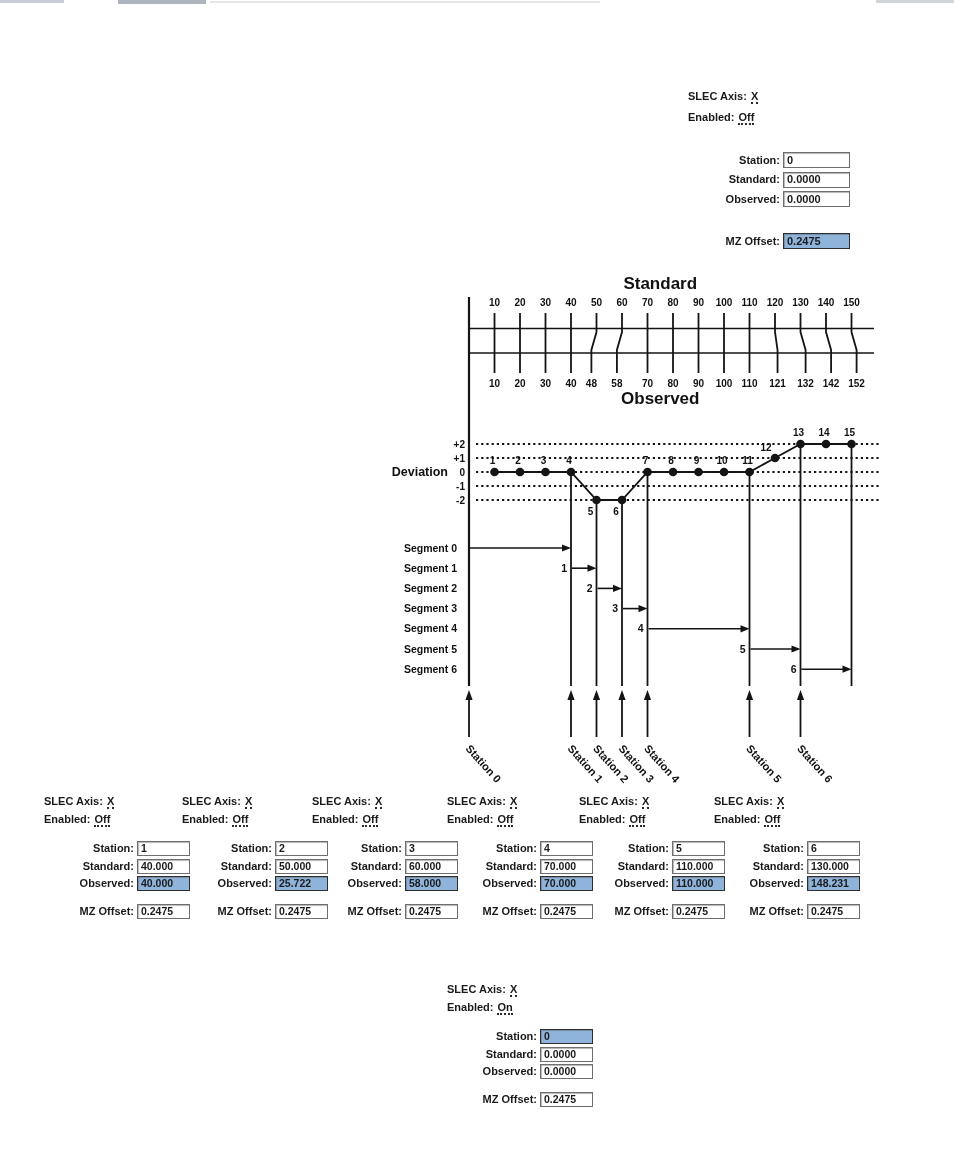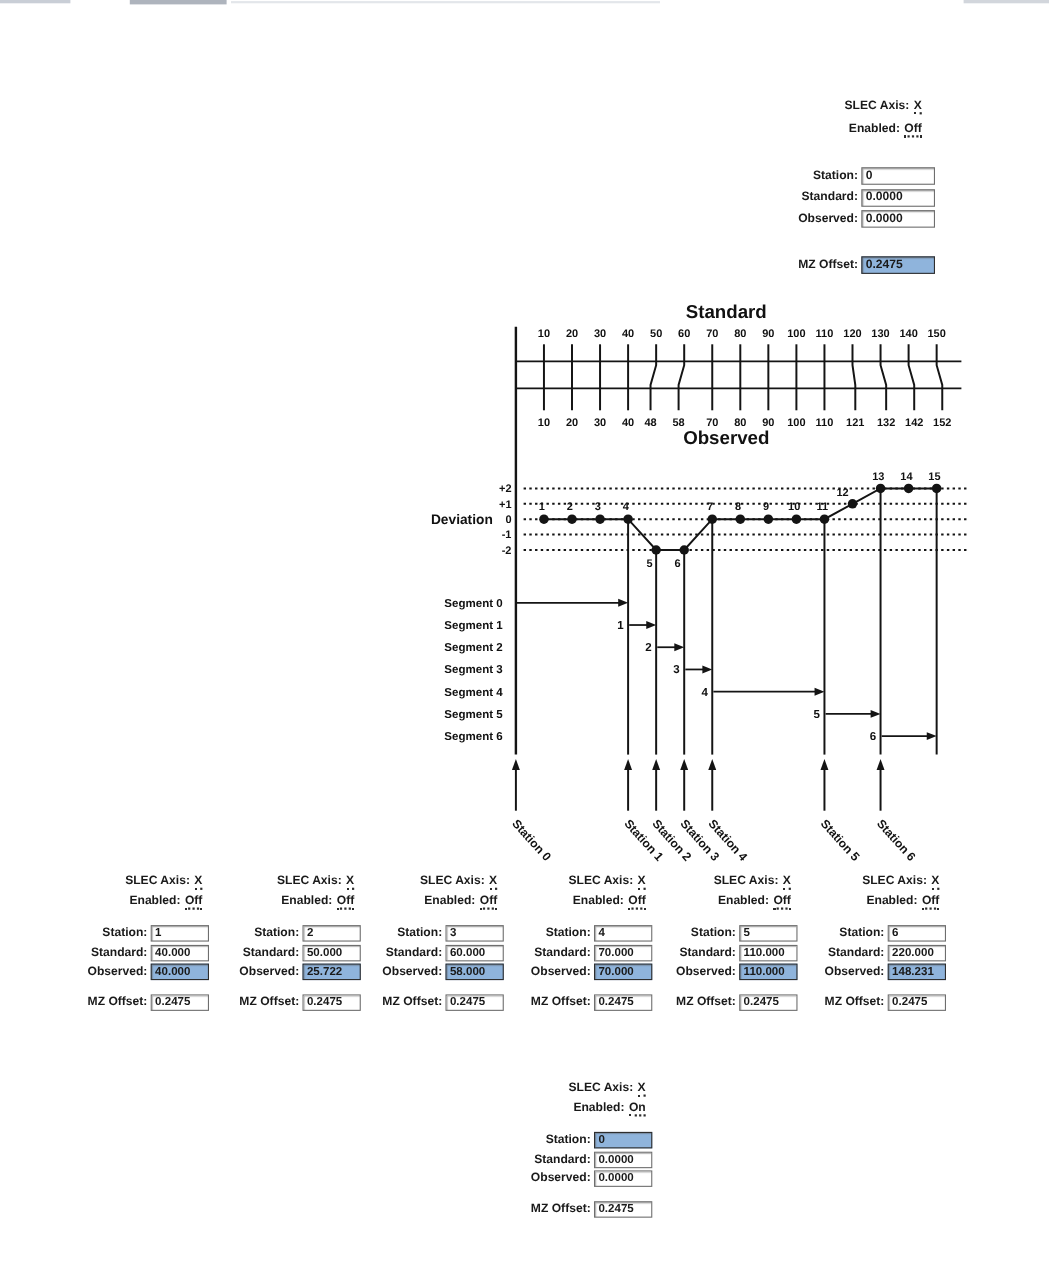--- a/index.html
+++ b/index.html
@@ -4,21 +4,21 @@
 <style>
   html,body{margin:0;padding:0;}
   body{
     width:954px;height:1158px;position:relative;background:#ffffff;overflow:hidden;
     font-family:"Liberation Sans",sans-serif;color:#111;
   }
   .frag{position:absolute;}
   
   .panel{position:absolute;width:140px;font-size:11px;font-weight:700;color:#1a1a1a;line-height:13px;}
   .panel.lg{width:150px;}
-  .hline{text-align:right;margin-bottom:5px;white-space:nowrap;transform:translateX(-6px);}
+  .hline{text-align:left;margin-bottom:5px;white-space:nowrap;transform:translateX(-6px);}
   .panel.lg .hline{margin-bottom:8px;transform:translateX(-12px);}
   .uv{margin-left:4px;border-bottom:2px dotted #2b2b2b;padding-bottom:0px;}
   .rows{margin-top:15px;}
   .panel.lg .rows{margin-top:28px;}
   .frow{display:flex;align-items:center;justify-content:flex-end;margin-bottom:2.5px;}
   .panel.lg .frow{margin-bottom:3.5px;}
   .flabel{margin-right:3px;white-space:nowrap;text-align:center;}
   .fbox{
     width:53px;height:15px;box-sizing:border-box;background:#fff;
     border:1px solid #6e6e6e;box-shadow:inset 1px 1px 1px rgba(90,90,90,.45);
@@ -397,21 +397,21 @@
   <div class="rows">
     <div class="frow">
         <span class="flabel">Station:</span>
         <div class="fbox alignleft">
           <span>6</span>
         </div>
       </div>
     <div class="frow">
         <span class="flabel">Standard:</span>
         <div class="fbox">
-          <span>220.000</span>
+          <span>130.000</span>
         </div>
       </div>
     <div class="frow">
         <span class="flabel">Observed:</span>
         <div class="fbox blue">
           <span>148.231</span>
         </div>
       </div>
     <div class="frow mz">
         <span class="flabel">MZ Offset:</span>

